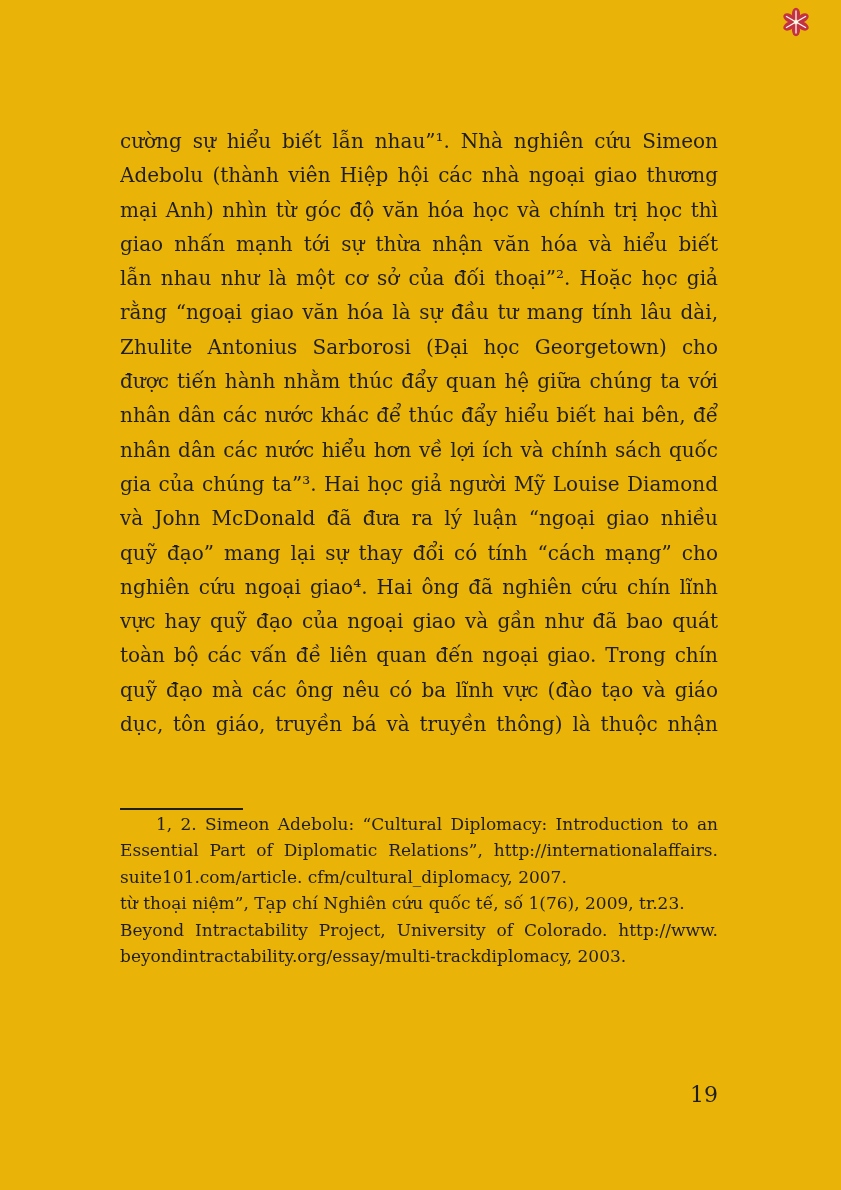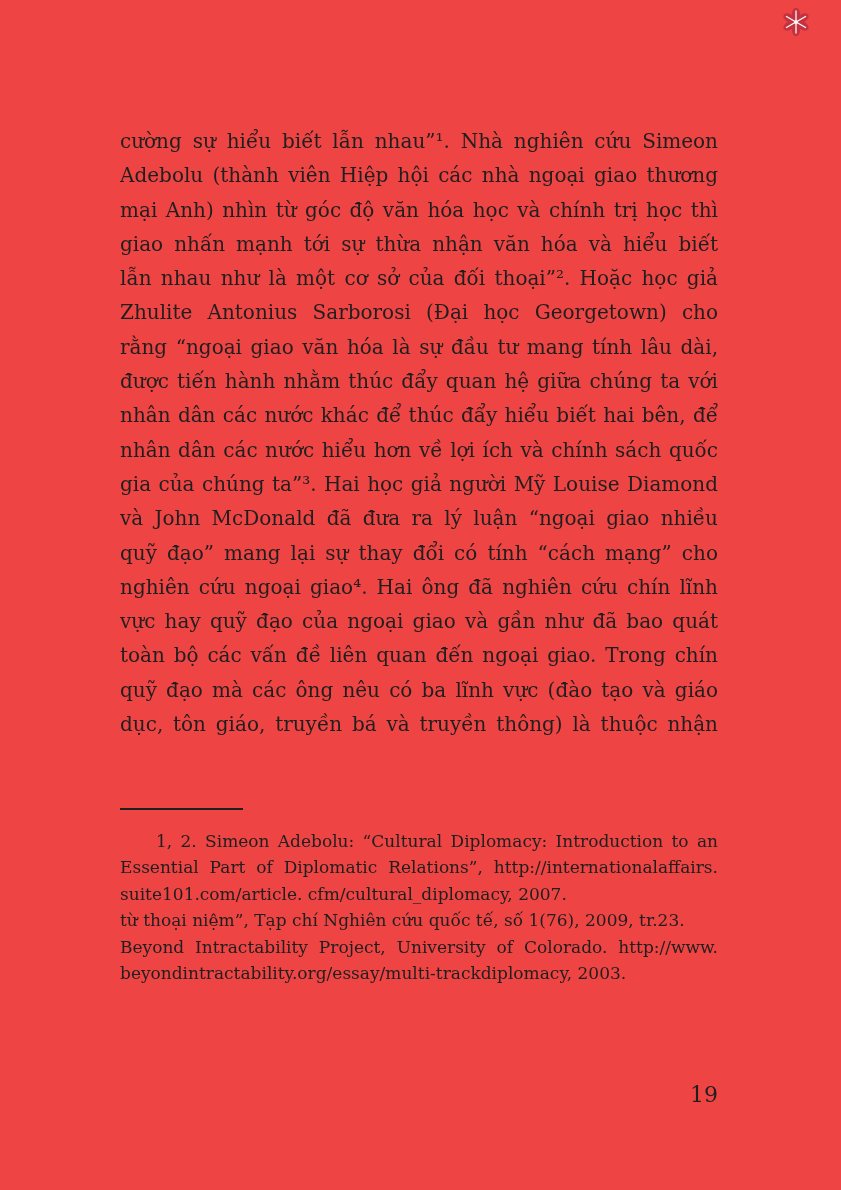--- a/index.html
+++ b/index.html
@@ -1,20 +1,20 @@
 <!DOCTYPE html>
 <html><head>
 <meta charset="utf-8">
 <style>
   html, body { margin: 0; padding: 0; }
   .page {
     position: relative;
     width: 841px;
     height: 1190px;
-    background: #ef4444;
+    background: #eab308;
     color: #1f1f1f;
     font-family: "DejaVu Serif", "Liberation Serif", serif;
     overflow: hidden;
   }
   .ornament {
     position: absolute;
     left: 782px;
     top: 7px;
     width: 28px;
     height: 30px;
@@ -37,21 +37,21 @@
     position: absolute;
     left: 120px;
     top: 808px;
     width: 123px;
     height: 0;
     border-top: 2.5px solid #1f1f1f;
   }
   .footnotes {
     position: absolute;
     left: 120px;
-    top: 828px;
+    top: 811px;
     width: 598px;
     font-size: 17px;
   }
   .fline {
     height: 26.4px;
     line-height: 26.4px;
     text-align: left;
     overflow: hidden;
   }
   .fline.just {
@@ -93,22 +93,22 @@
       <circle cx="12" cy="13" r="1.6" fill="#fcfcfa"></circle>
     </svg>
   </div>
 
   <div class="body-text">
     <div class="bline">cường sự hiểu biết lẫn nhau”¹. Nhà nghiên cứu Simeon</div>
     <div class="bline">Adebolu (thành viên Hiệp hội các nhà ngoại giao thương</div>
     <div class="bline">mại Anh) nhìn từ góc độ văn hóa học và chính trị học thì</div>
     <div class="bline">giao nhấn mạnh tới sự thừa nhận văn hóa và hiểu biết</div>
     <div class="bline">lẫn nhau như là một cơ sở của đối thoại”². Hoặc học giả</div>
+    <div class="bline">rằng “ngoại giao văn hóa là sự đầu tư mang tính lâu dài,</div>
     <div class="bline">Zhulite Antonius Sarborosi (Đại học Georgetown) cho</div>
-    <div class="bline">rằng “ngoại giao văn hóa là sự đầu tư mang tính lâu dài,</div>
     <div class="bline">được tiến hành nhằm thúc đẩy quan hệ giữa chúng ta với</div>
     <div class="bline">nhân dân các nước khác để thúc đẩy hiểu biết hai bên, để</div>
     <div class="bline">nhân dân các nước hiểu hơn về lợi ích và chính sách quốc</div>
     <div class="bline">gia của chúng ta”³. Hai học giả người Mỹ Louise Diamond</div>
     <div class="bline">và John McDonald đã đưa ra lý luận “ngoại giao nhiều</div>
     <div class="bline">quỹ đạo” mang lại sự thay đổi có tính “cách mạng” cho</div>
     <div class="bline">nghiên cứu ngoại giao⁴. Hai ông đã nghiên cứu chín lĩnh</div>
     <div class="bline">vực hay quỹ đạo của ngoại giao và gần như đã bao quát</div>
     <div class="bline">toàn bộ các vấn đề liên quan đến ngoại giao. Trong chín</div>
     <div class="bline">quỹ đạo mà các ông nêu có ba lĩnh vực (đào tạo và giáo</div>

